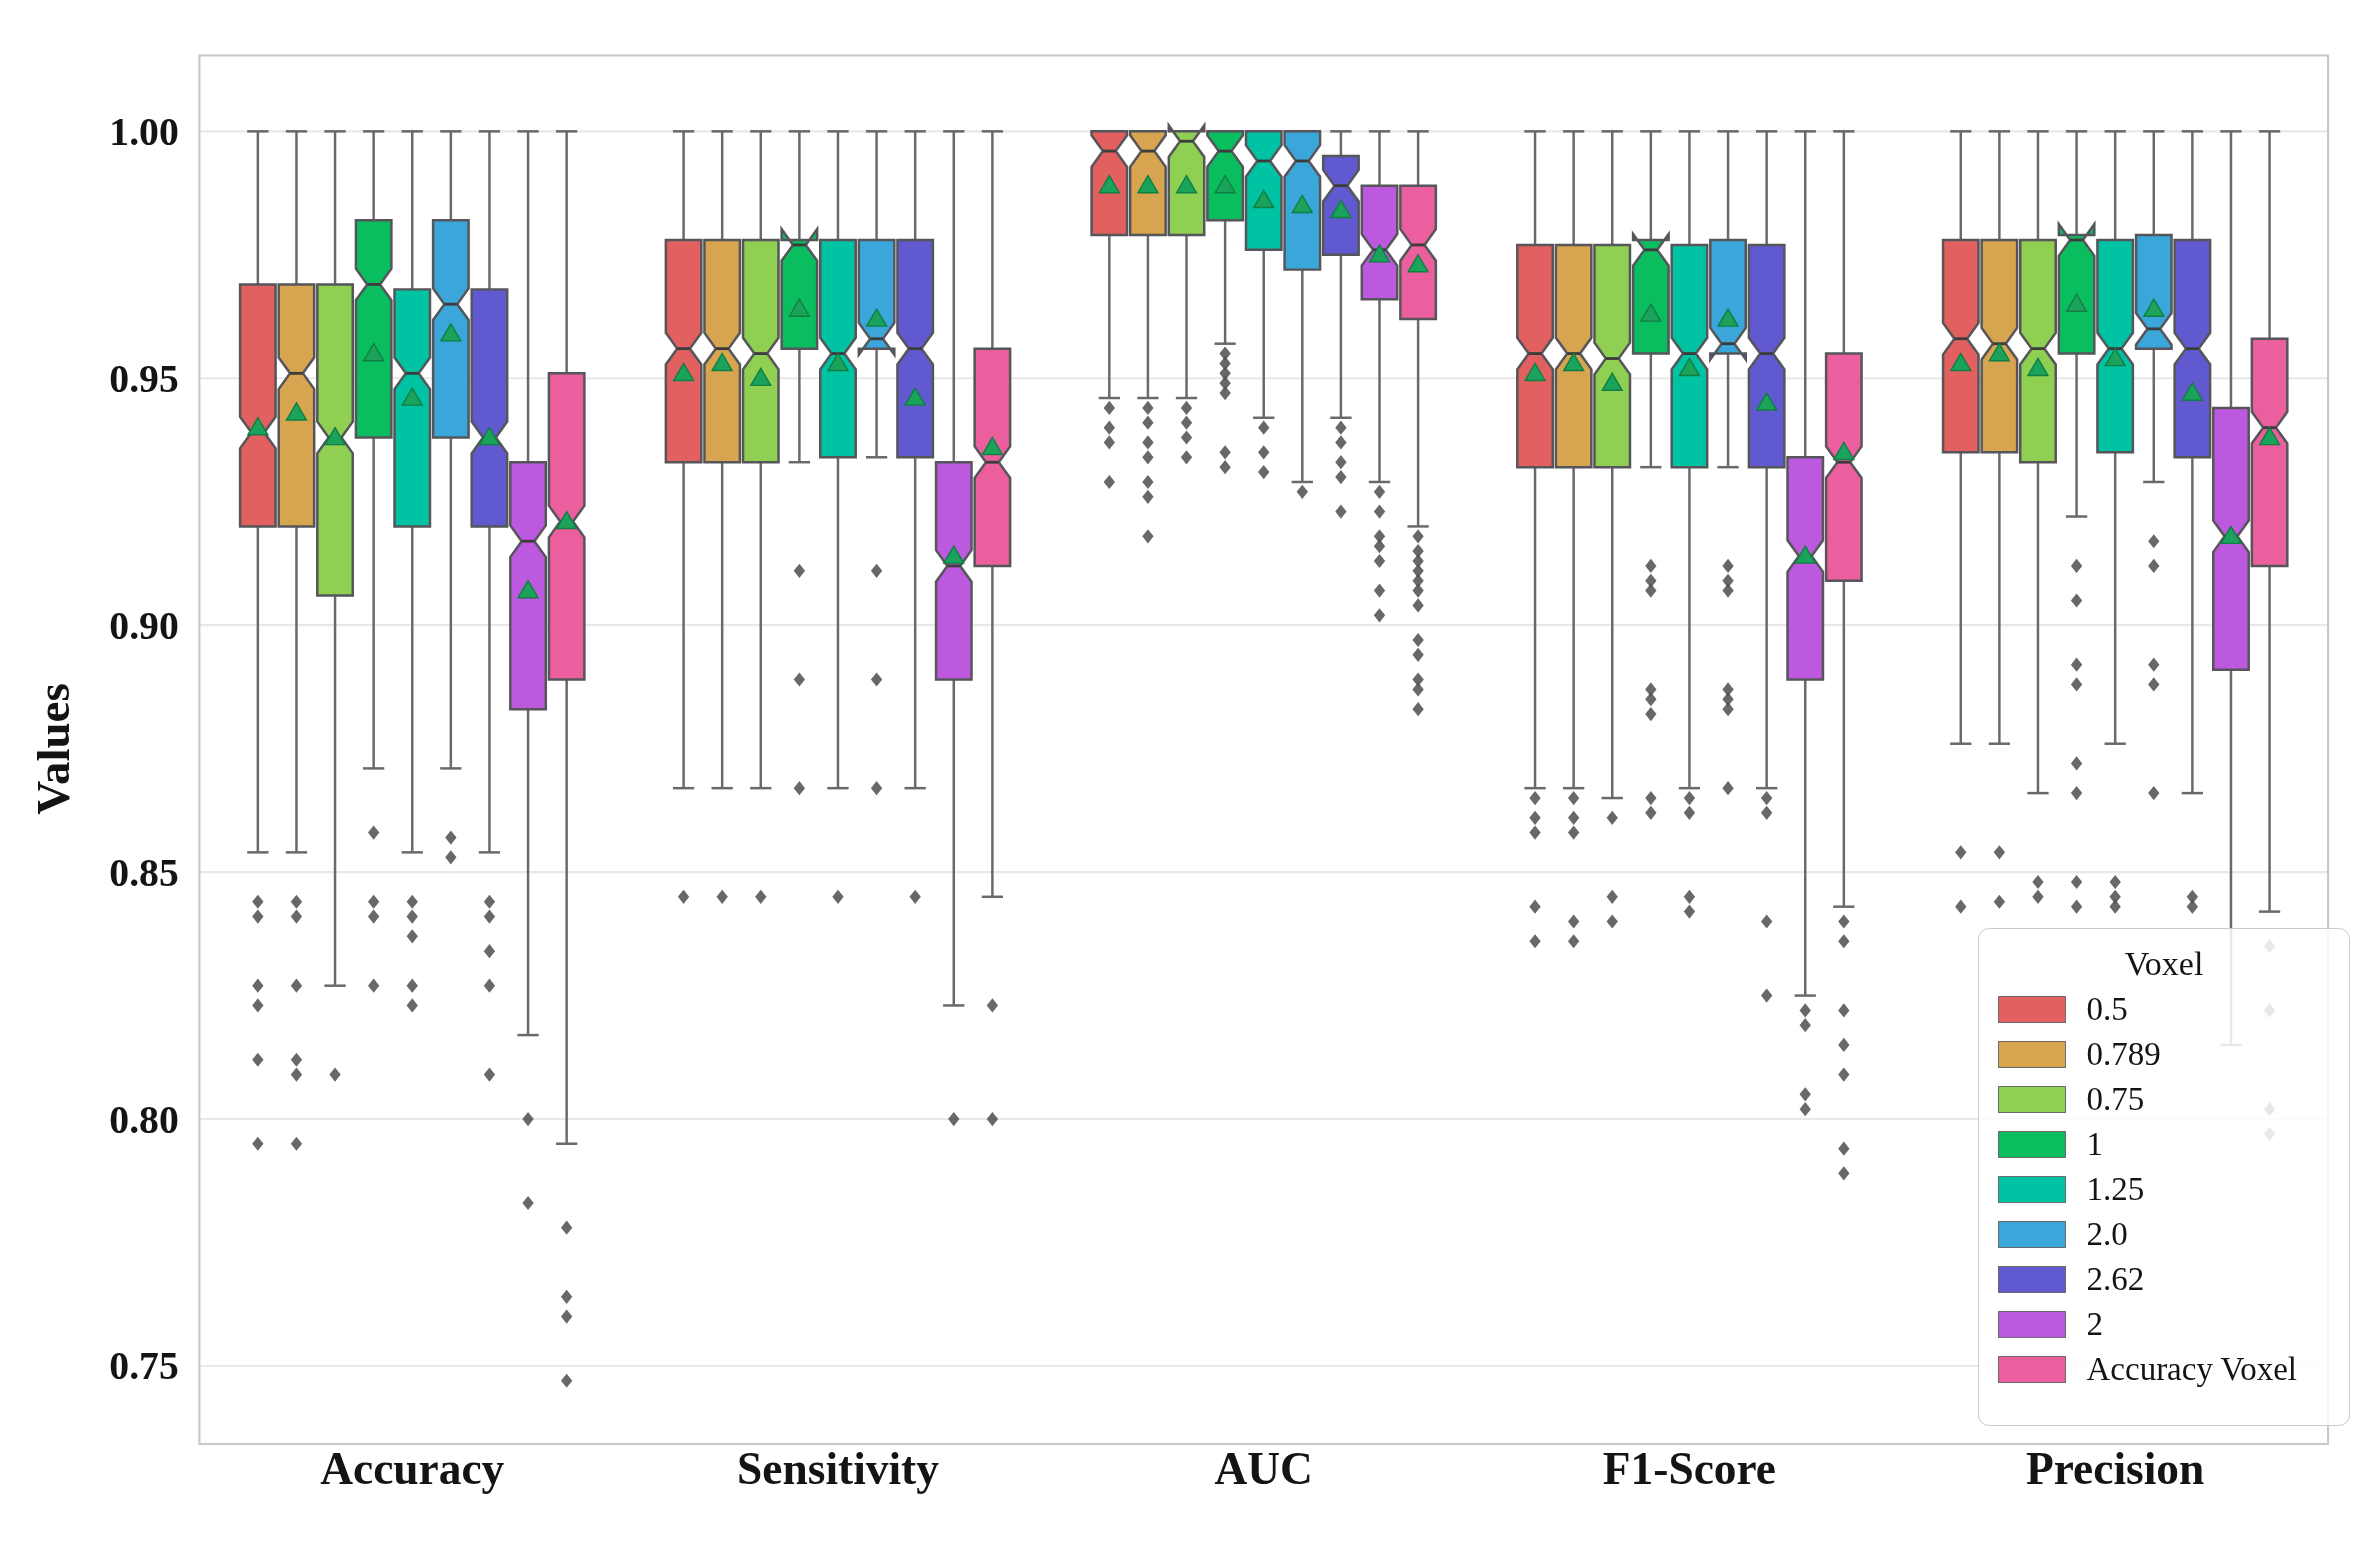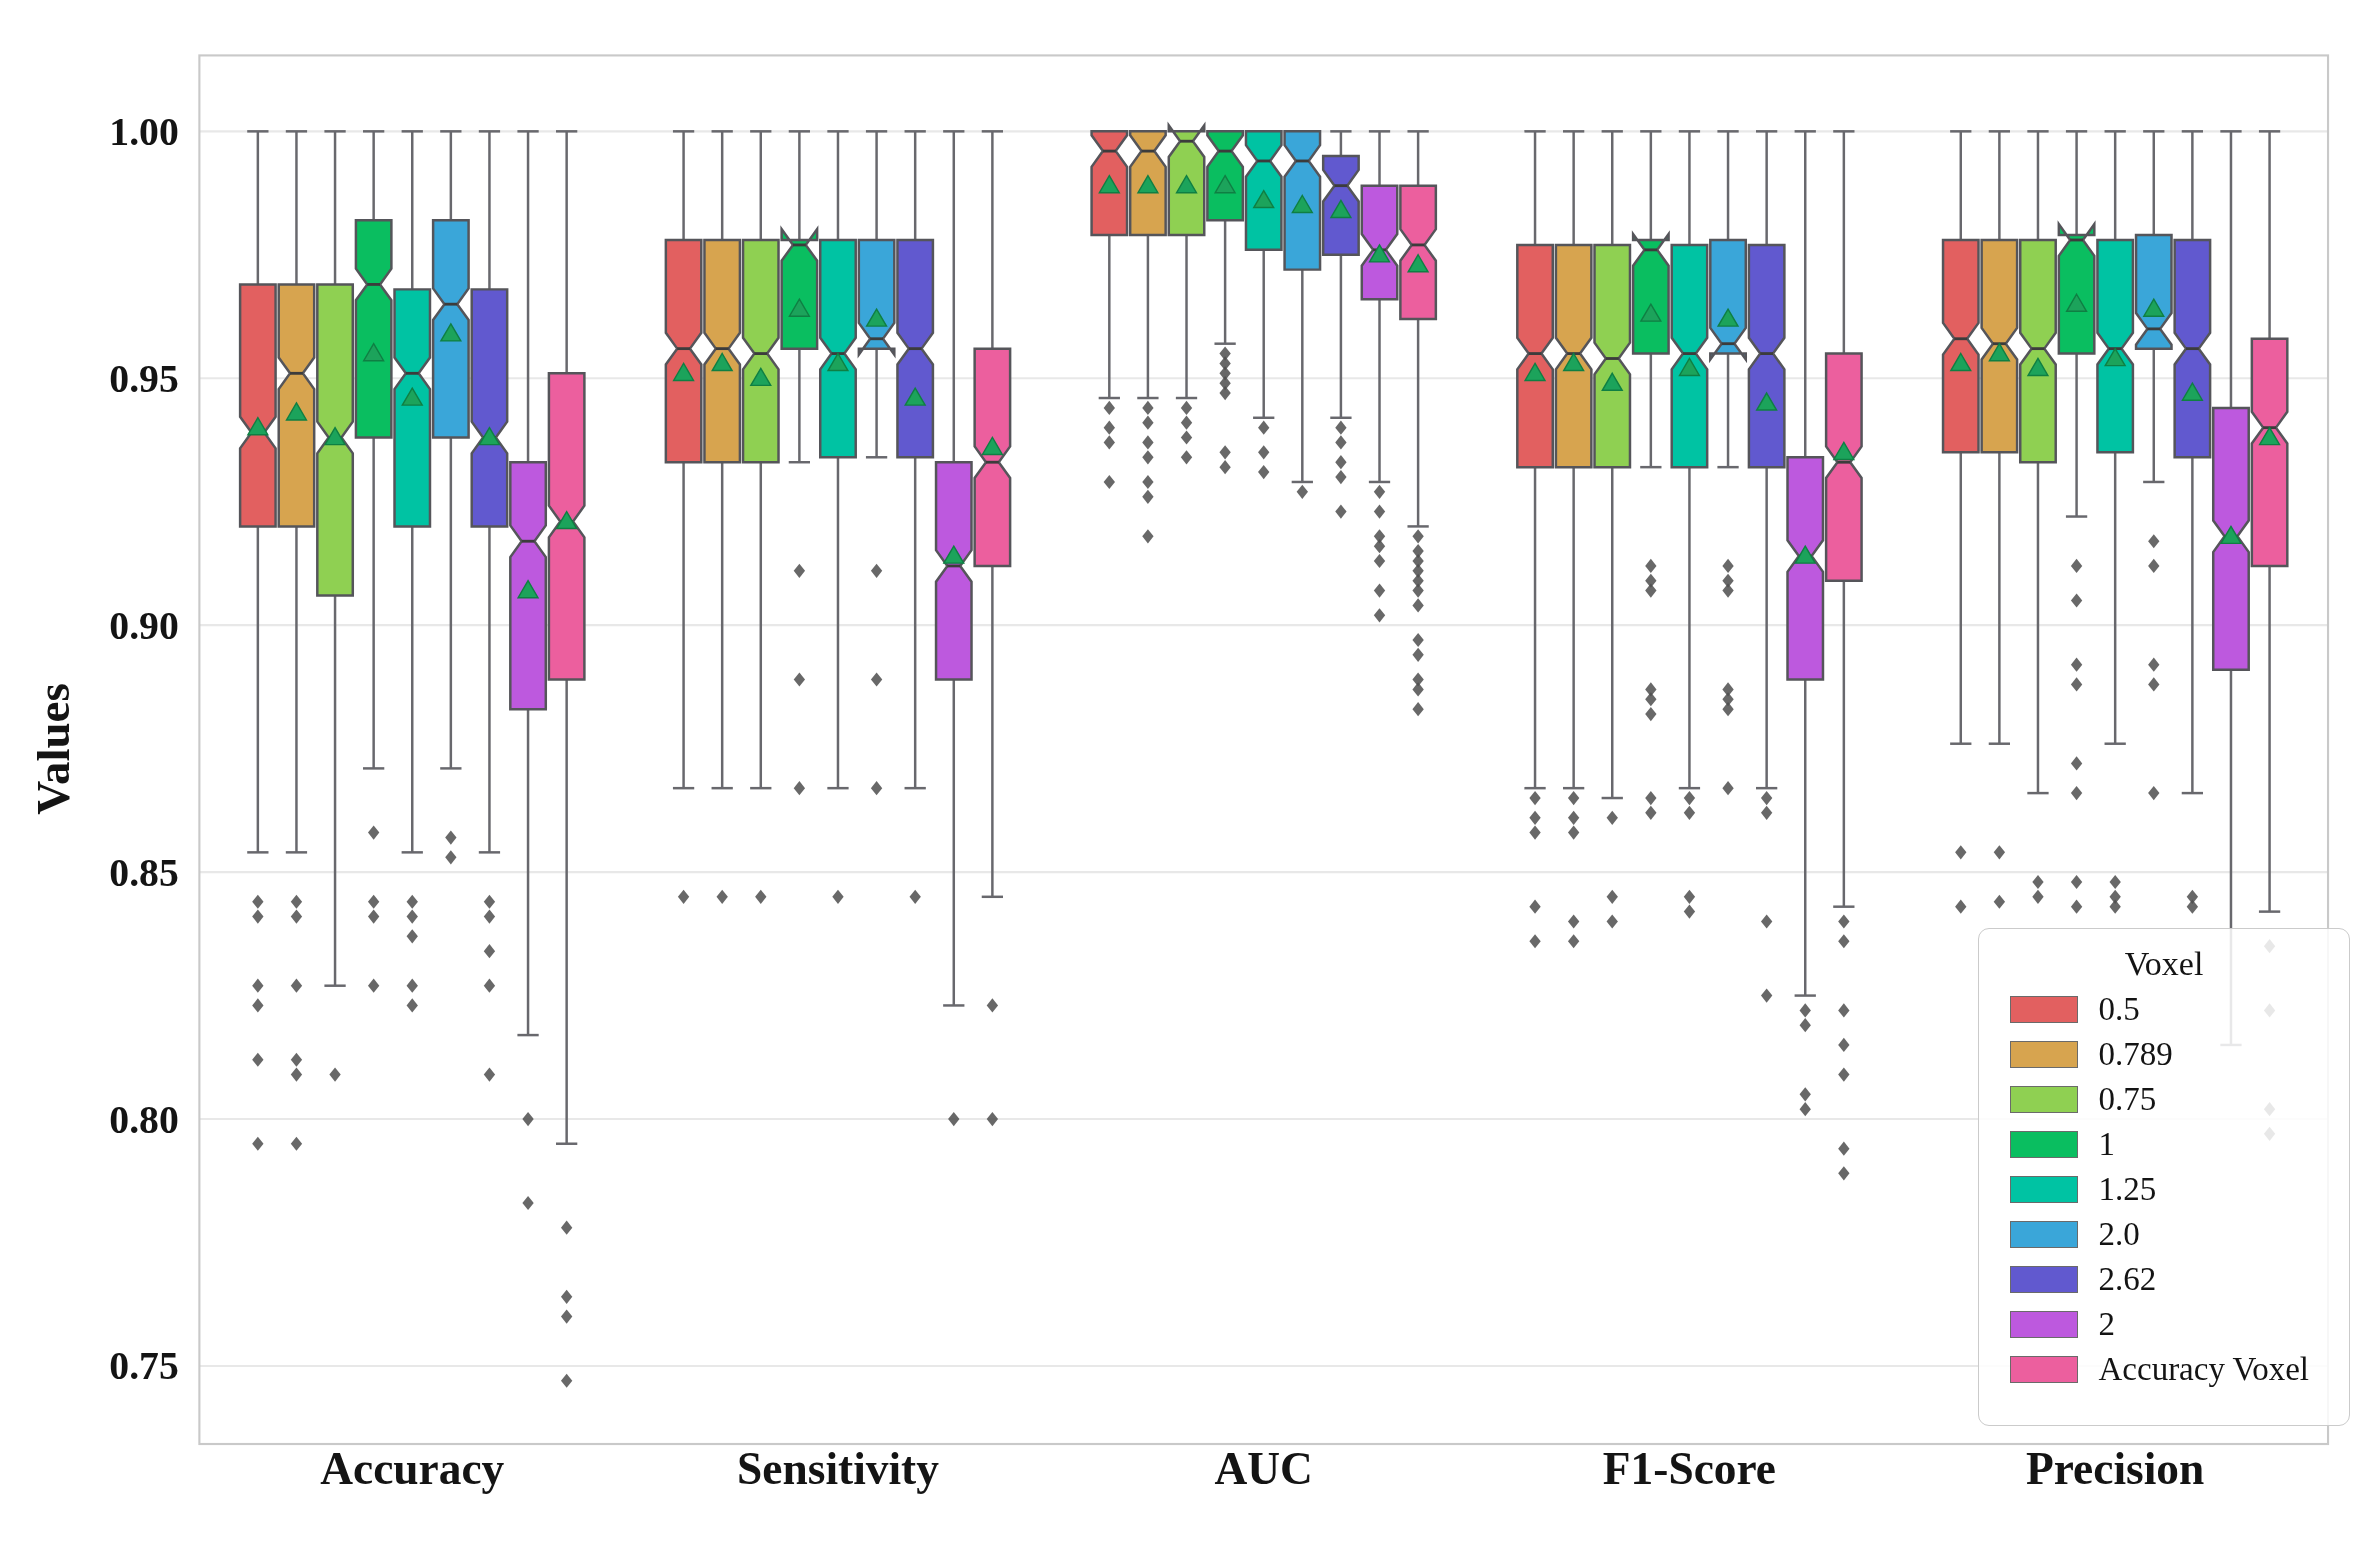--- a/index.html
+++ b/index.html
@@ -9,21 +9,21 @@
     font-size:53px;font-weight:bold;letter-spacing:0.7px;}
   .y-axis-title{position:absolute;left:53px;top:749px;transform:translate(-50%,-50%) rotate(-90deg);
     font-size:47px;font-weight:bold;white-space:nowrap;}
   .x-axis-title{position:absolute;left:199px;top:1490px;width:2129px;text-align:center;
     font-size:48px;font-weight:bold;}
   svg{position:absolute;left:0;top:0;}
   #legend{position:absolute;left:1978px;top:928px;width:372px;height:498px;box-sizing:border-box;
     background:rgba(255,255,255,0.85);border:1.4px solid #cbcbcb;border-radius:11px;
     padding:11.4px 18.5px;z-index:5;}
   #legend .legend-title{text-align:center;font-size:34px;height:47px;line-height:47px;}
-  .legend-row{display:flex;align-items:center;height:45px;margin-left:12px;}
+  .legend-row{display:flex;align-items:center;height:45px;}
   .legend-swatch{width:68px;height:27px;border:1.4px solid #6a6a6a;box-sizing:border-box;margin-right:21px;flex:0 0 auto;}
   .legend-label{font-size:33px;white-space:nowrap;}
 </style>
 </head>
 <body>
 
 <div id="figure">
   <svg id="plot" width="2377" height="1564" viewBox="0 0 3350 2204">
       <g>
         <line x1="281" x2="3281" y1="185" y2="185" stroke="#e8e8e8" stroke-width="3"></line>

